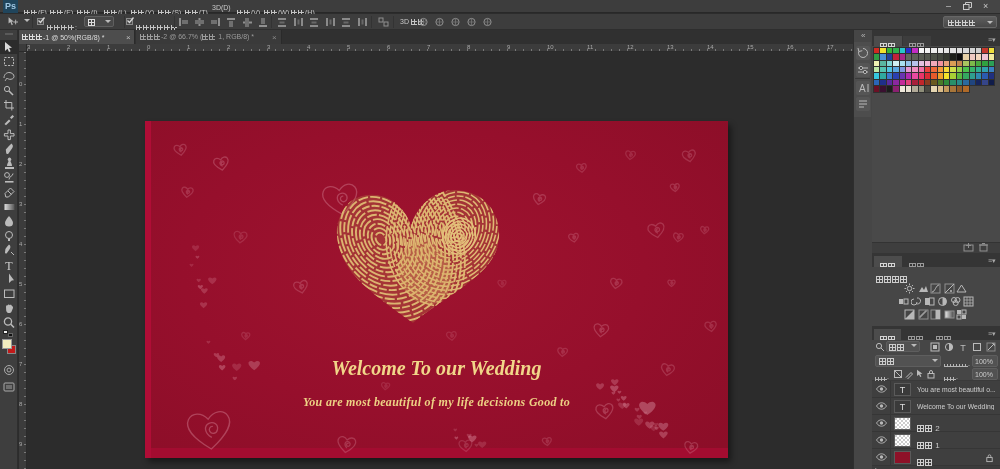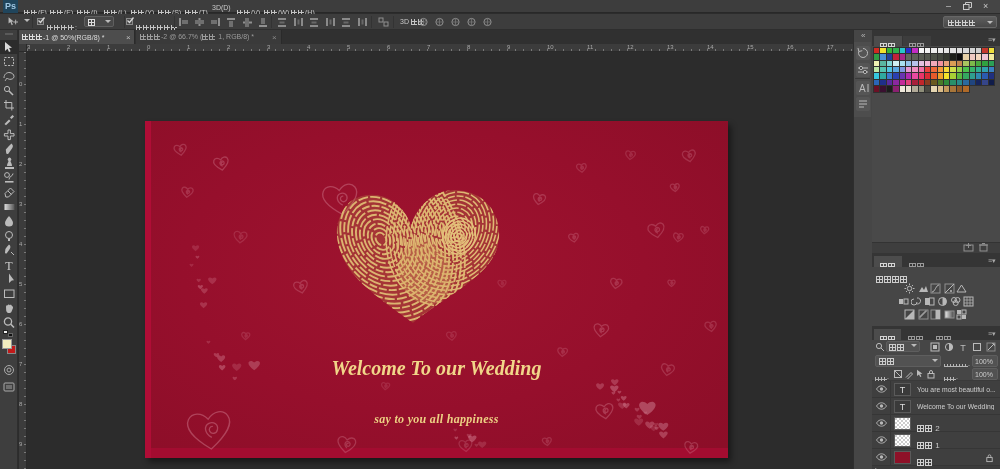--- a/index.html
+++ b/index.html
@@ -590,23 +590,23 @@
             <ellipse cx="124" cy="55" rx="13.4" ry="15.0" transform="rotate(20 124 55)"></ellipse>
             <ellipse cx="124" cy="55" rx="16.2" ry="18.1" transform="rotate(20 124 55)"></ellipse>
           </g>
           <ellipse cx="90" cy="92" rx="26" ry="32" fill="#d9b067" opacity="0.34" transform="rotate(-20 90 92)"></ellipse>
         </g>
       </g>
     </svg>
 <div class="abs" style="left:0;top:236px;width:583px;text-align:center;
 font-family:'Liberation Serif',serif;font-style:italic;font-weight:bold;font-size:20px;
 color:#f1d689;letter-spacing:0px">Welcome To our Wedding</div>
-<div class="abs" style="left:0;top:291px;width:583px;text-align:center;
+<div class="abs" style="left:0;top:274px;width:583px;text-align:center;
 font-family:'Liberation Serif',serif;font-style:italic;font-weight:bold;font-size:12px;
-color:#edd184;letter-spacing:.3px">say to you all happiness</div>
+color:#edd184;letter-spacing:.3px">You are most beautiful of my life decisions Good to</div>
 </div>
 <div class="abs" style="left:853px;top:30px;width:19px;height:439px;background:#464646;border-left:1px solid #2e2e2e"></div>
 <div class="abs" style="left:854px;top:42px;width:17px;height:75px;background:#4d4d4d"></div>
 <div class="abs" style="left:861px;top:31px;color:#b5b5b5;font-size:8px">«</div>
 <div class="abs" style="left:856px;top:46px;width:14px;height:14px;background:#555;border-radius:2px"></div>
 <svg class="abs" style="left:856px;top:46px" width="14" height="14" viewBox="0 0 14 14">
     <path d="M7,2.5 a4.5,4.5 0 1 1 -4.2,3 M2,2 l0.8,3.5 L6.3,4.7" fill="none" stroke="#bbb"></path>
   </svg>
 <div class="abs" style="left:856px;top:63px;width:14px;height:14px;background:#555;border-radius:2px"></div>
 <svg class="abs" style="left:856px;top:63px" width="14" height="14" viewBox="0 0 14 14">

